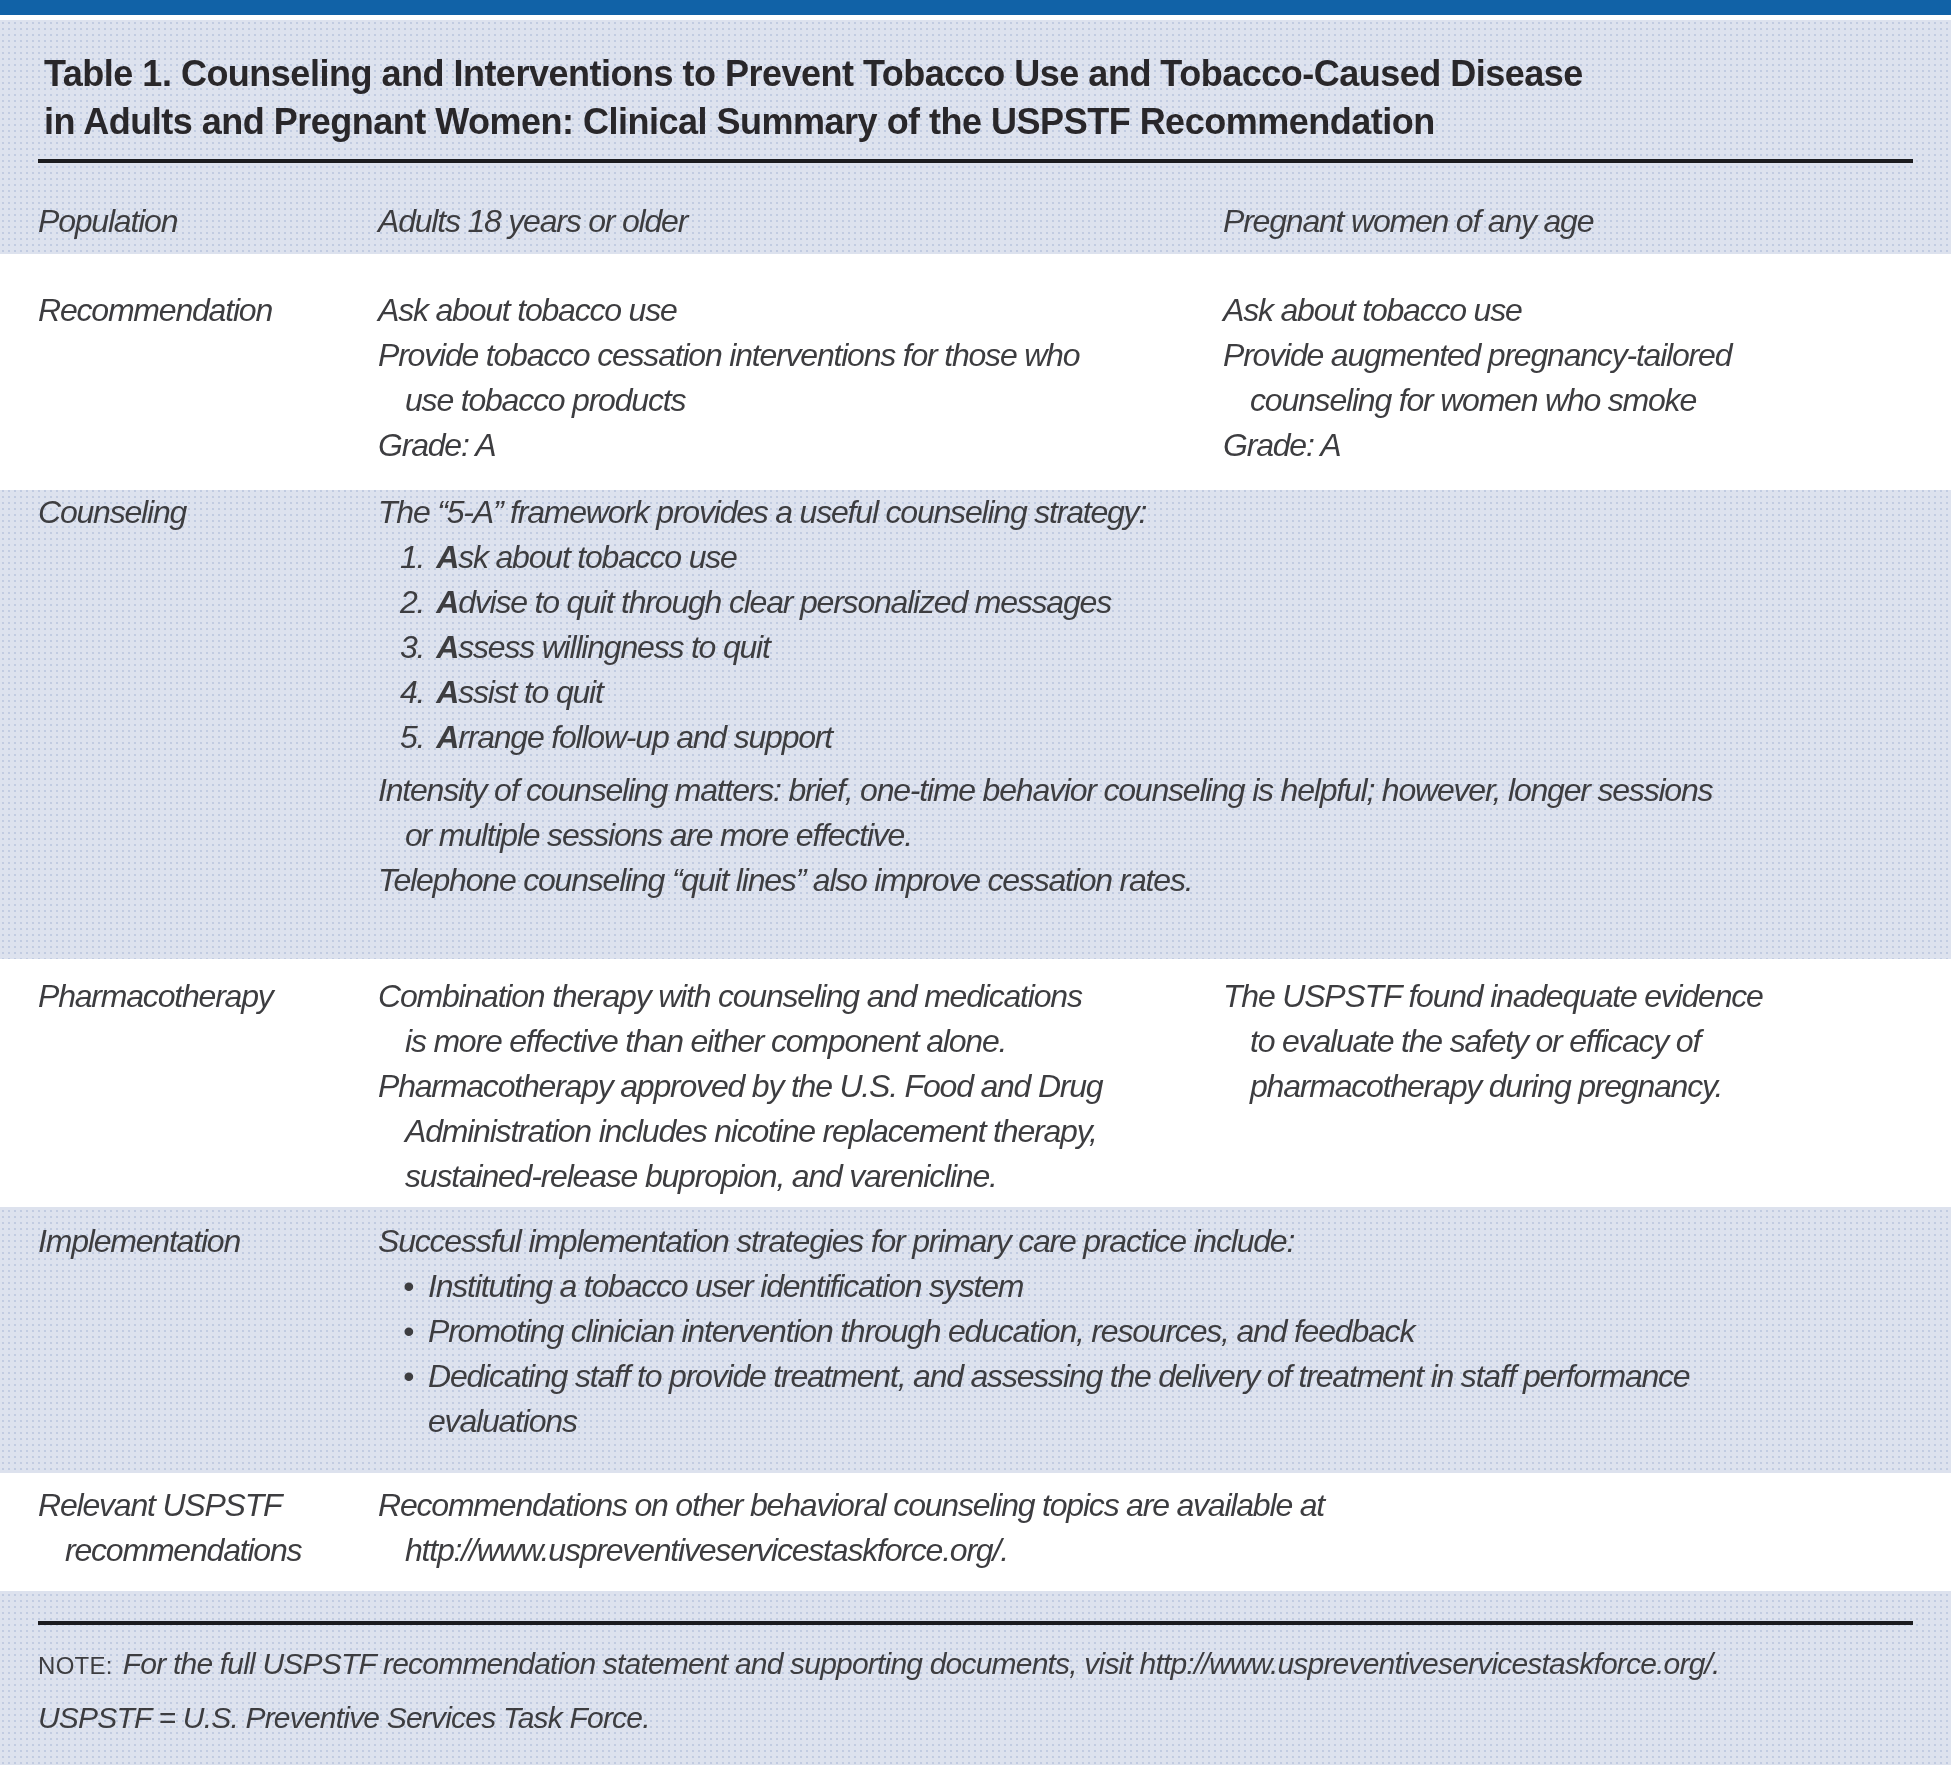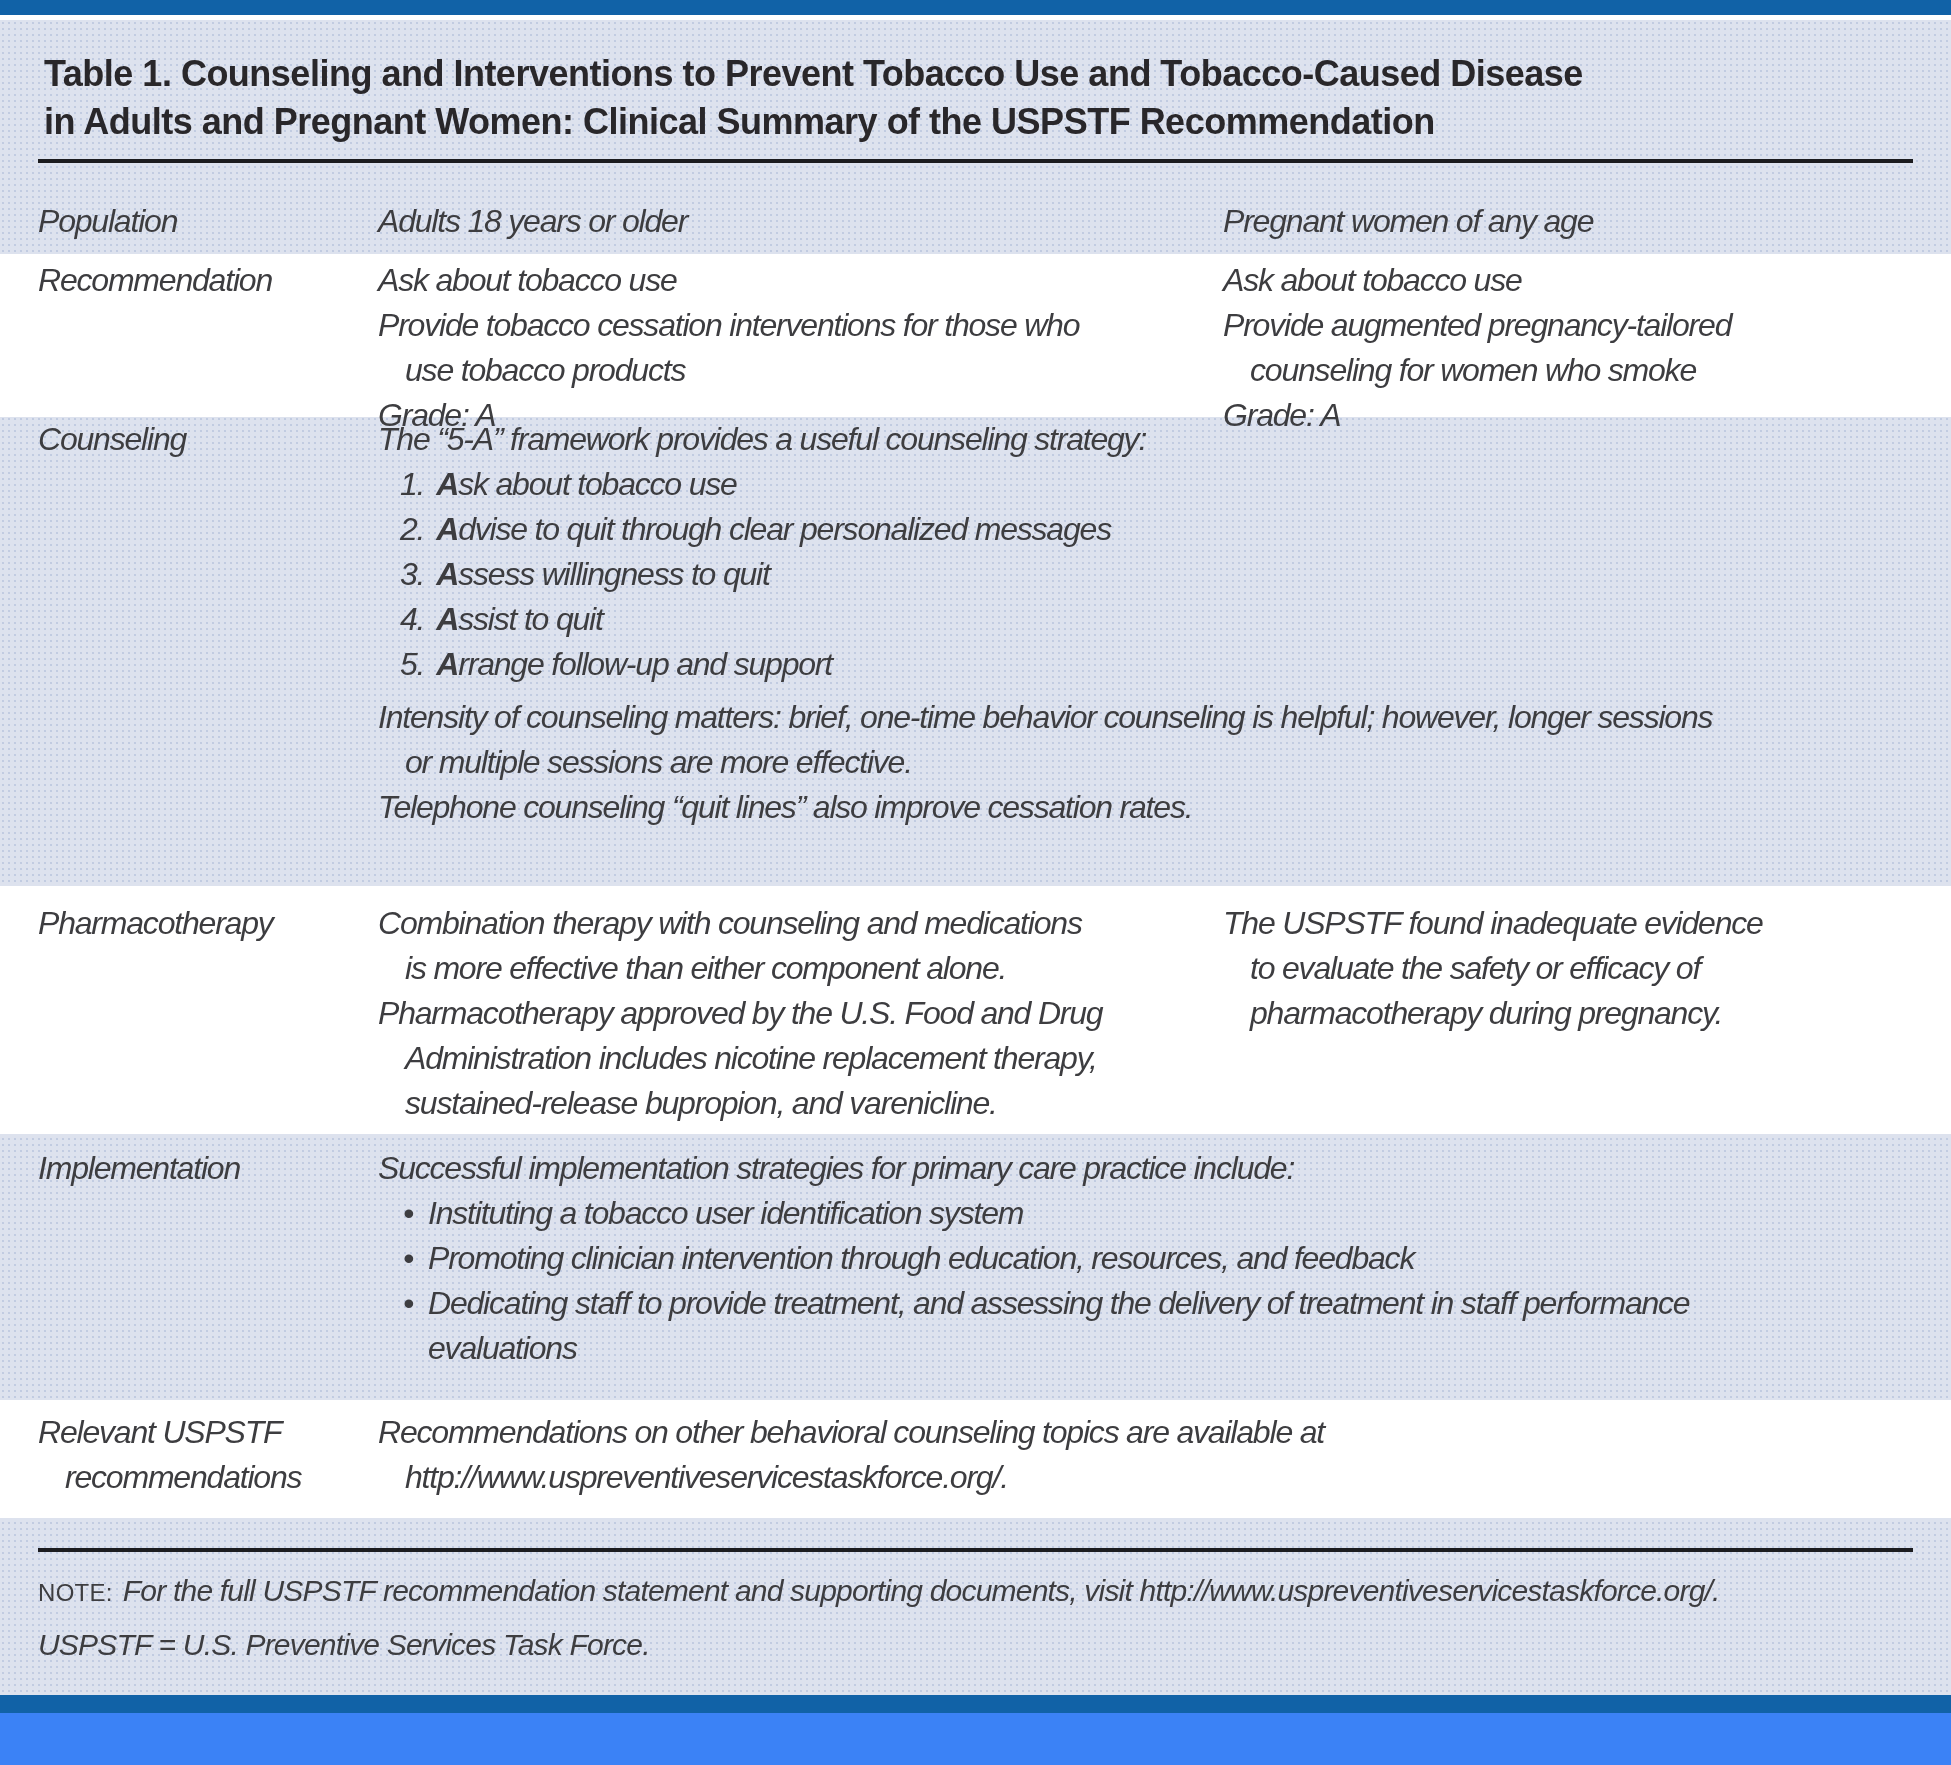--- a/index.html
+++ b/index.html
@@ -1,18 +1,18 @@
 <!DOCTYPE html>
 <html style="--bar-blue: #1162a7; --band-blue: #dde2ee;"><head>
 <meta charset="utf-8">
 <style>
   html,body { margin:0; padding:0; }
   .page {
     position:relative; width:1951px; height:1765px;
-    background:#3b82f6; overflow:hidden;
+    background:#c4b5fd; overflow:hidden;
     font-family:"Liberation Sans", sans-serif;
     color:#3d3d40;
   }
   .topbar { height:15px; background:var(--bar-blue,#1162a7); }
   .whitegap { height:5px; background:#ffffff; }
   .band {
     background-color:var(--band-blue,#dde2ee);
     background-image:radial-gradient(circle, rgba(170,185,215,.55) 1px, rgba(0,0,0,0) 1.4px);
     background-size:6px 6px;
   }
@@ -23,21 +23,21 @@
     font-size:36px; line-height:48px; font-weight:bold; color:#29272a;
     letter-spacing:-0.5px; white-space:nowrap;
   }
   .rule { height:4px; background:#1c1c1f; margin-left:38px; width:1875px; }
 
   .row {
     display:grid; grid-template-columns:340px 845px 1fr;
     box-sizing:border-box; padding-left:38px; align-items:start;
   }
   .r-pop   { height:91px;  padding-top:36px; }
-  .r-rec   { height:163px; padding-top:4px; }
+  .r-rec   { height:236px; padding-top:34px; }
   .r-coun  { height:469px; padding-top:0; }
   .r-pharm { height:248px; padding-top:15px; }
   .r-impl  { height:266px; padding-top:12px; }
   .r-rel   { height:118px; padding-top:10px; }
   .span2 { grid-column:2 / 4; }
 
   .ln { font-size:32px; line-height:45px; letter-spacing:-1.2px; white-space:nowrap;font-style:italic; }
   .cont { padding-left:27px; }
   .g  { }
   .g2 { margin-top:8px; }

